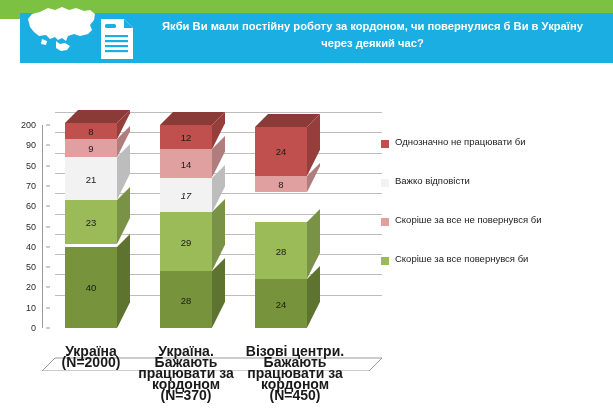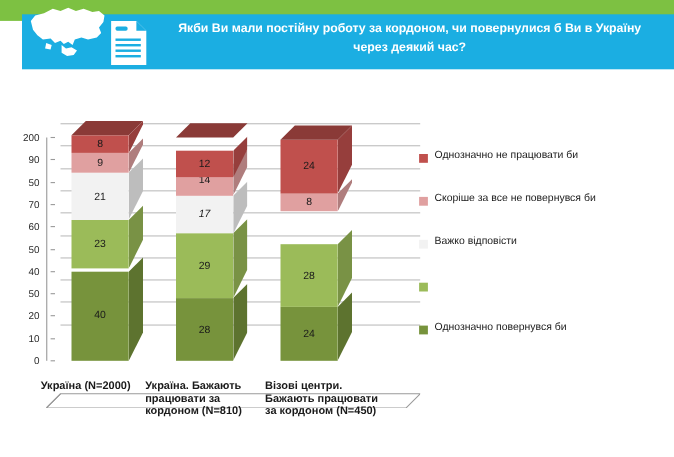--- a/index.html
+++ b/index.html
@@ -83,21 +83,21 @@
     top: 50%; transform: translateY(-50%);
     text-align: center; font-size: 9.5px; color: #1a1a1a;
     font-family: "Liberation Sans", sans-serif;
   }
   .bar-top {
     position: absolute; left: 0; width: 100%; height: 13px;
   }
 
   .cat-label {
     position: absolute;
-    text-align: left; font-size: 10px; font-weight: bold;
+    text-align: center; font-size: 14px; font-weight: bold;
     color: #1a1a1a; line-height: 11px;
   }
 
   
   .legend { position: absolute; left: 381px; top: 138px; width: 230px; }
   .legend-row { position: relative; height: 39px; }
   .legend-swatch {
     position: absolute; left: 0; top: 2px;
     width: 8px; height: 8px;
   }
@@ -227,21 +227,21 @@
           <div class="seg" style="top: 107.78px; height: 34.51px; width: 52px; font-style: italic;">
             <div class="seg-face" style="background: rgb(242, 242, 242);"></div>
             <div class="seg-side" style="background: rgb(189, 189, 189); clip-path: polygon(0px 0px, 100% -100%, 100% calc(100% - 13px), 0px 100%); transform: skewY(-45deg); transform-origin: left top;"></div>
             <div class="seg-label">17</div>
           </div>
           <div class="seg" style="top: 79.36px; height: 28.42px; width: 52px;">
             <div class="seg-face" style="background: rgb(224, 160, 160);"></div>
             <div class="seg-side" style="background: rgb(175, 125, 125); clip-path: polygon(0px 0px, 100% -100%, 100% calc(100% - 13px), 0px 100%); transform: skewY(-45deg); transform-origin: left top;"></div>
             <div class="seg-label">14</div>
           </div>
-          <div class="seg" style="top: 55px; height: 24.36px; width: 52px; margin-top: 12px;">
+          <div class="seg" style="top: 55px; height: 24.36px; width: 52px;">
             <div class="seg-face" style="background: rgb(192, 80, 77);"></div>
             <div class="seg-side" style="background: rgb(150, 62, 60); clip-path: polygon(0px 0px, 100% -100%, 100% calc(100% - 13px), 0px 100%); transform: skewY(-45deg); transform-origin: left top;"></div>
             <div class="seg-label">12</div>
           </div>
           <div class="bar-top" style="top: 42px; width: 52px; background: rgb(138, 58, 55); transform: skewX(-45deg); transform-origin: left bottom;"></div>
         </div>
         <div class="bar-group" style="position: absolute; left: 255px; top: 0px; width: 52px; height: 258px;">
           <div class="seg" style="top: 209.28px; height: 48.72px; width: 52px;">
             <div class="seg-face" style="background: rgb(119, 147, 60);"></div>
             <div class="seg-side" style="background: rgb(93, 115, 47); clip-path: polygon(0px 0px, 100% -100%, 100% calc(100% - 13px), 0px 100%); transform: skewY(-45deg); transform-origin: left top;"></div>
@@ -260,40 +260,37 @@
           <div class="seg" style="top: 57.03px; height: 48.72px; width: 52px;">
             <div class="seg-face" style="background: rgb(192, 80, 77);"></div>
             <div class="seg-side" style="background: rgb(150, 62, 60); clip-path: polygon(0px 0px, 100% -100%, 100% calc(100% - 13px), 0px 100%); transform: skewY(-45deg); transform-origin: left top;"></div>
             <div class="seg-label">24</div>
           </div>
           <div class="bar-top" style="top: 44.03px; width: 52px; background: rgb(138, 58, 55); transform: skewX(-45deg); transform-origin: left bottom;"></div>
         </div>
       </div>
     <div id="cats-layer">
         <div class="cat-label" style="left: 37px; top: 276px; width: 108px;">Україна (N=2000)</div>
-        <div class="cat-label" style="left: 132px; top: 276px; width: 108px;">Україна. Бажають працювати за кордоном (N=810)</div>
+        <div class="cat-label" style="left: 132px; top: 276px; width: 108px;">Україна. Бажають працювати за кордоном (N=370)</div>
         <div class="cat-label" style="left: 241px; top: 276px; width: 108px;">Візові центри. Бажають працювати за кордоном (N=450)</div>
       </div>
   </div>
 
   <div class="legend">
       <div class="legend-row">
         <span class="legend-swatch" style="background: rgb(192, 80, 77);"></span>
         <span class="legend-text">Однозначно не працювати би</span>
       </div>
       <div class="legend-row">
+        <span class="legend-swatch" style="background: rgb(242, 242, 242);"></span>
+        <span class="legend-text">Важко відповісти</span>
+      </div>
+      <div class="legend-row">
         <span class="legend-swatch" style="background: rgb(224, 160, 160);"></span>
         <span class="legend-text">Скоріше за все не повернувся би</span>
       </div>
       <div class="legend-row">
-        <span class="legend-swatch" style="background: rgb(242, 242, 242);"></span>
-        <span class="legend-text">Важко відповісти</span>
-      </div>
-      <div class="legend-row">
         <span class="legend-swatch" style="background: rgb(155, 187, 89);"></span>
-      </div>
-      <div class="legend-row">
-        <span class="legend-swatch" style="background: rgb(119, 147, 60);"></span>
-        <span class="legend-text">Однозначно повернувся би</span>
+        <span class="legend-text">Скоріше за все повернувся би</span>
       </div>
     </div>
 
 </div>
 
 </body></html>

